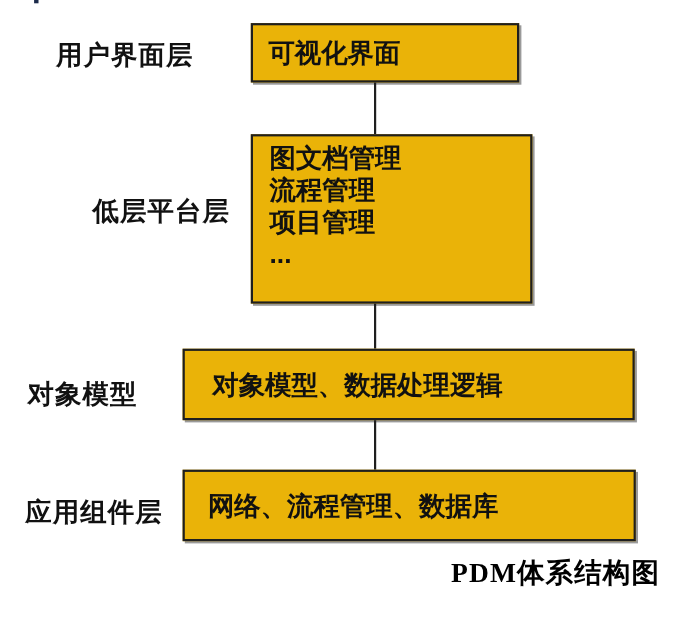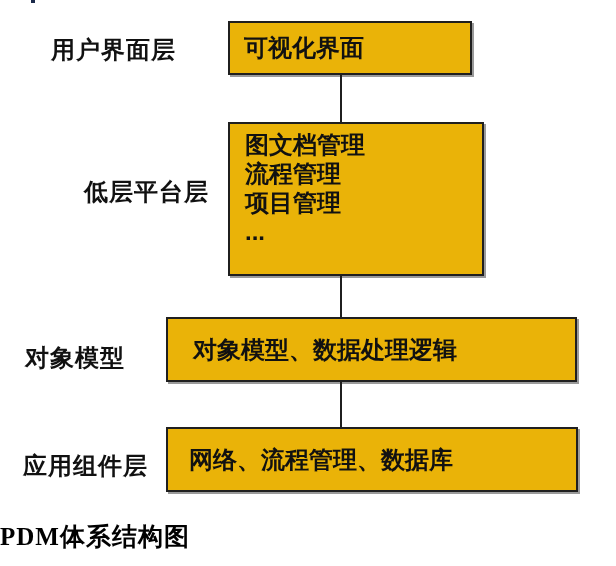--- a/index.html
+++ b/index.html
@@ -71,23 +71,23 @@
     width: 2px;
     background: #1f1f1f;
   }
   .conn-1 { top: 75px; height: 47px; }
   .conn-2 { top: 276px; height: 41px; }
   .conn-3 { top: 382px; height: 45px; }
 
   .diagram-title {
     position: absolute;
     left: 0;
-    top: 520px;
+    top: 504px;
     width: 600px;
-    text-align: left;
+    text-align: right;
     font-family: "Liberation Serif", serif;
     font-size: 25px;
     font-weight: 700;
     letter-spacing: 1px;
     color: #000000;
   }
 </style>
 </head>
 <body>
 

